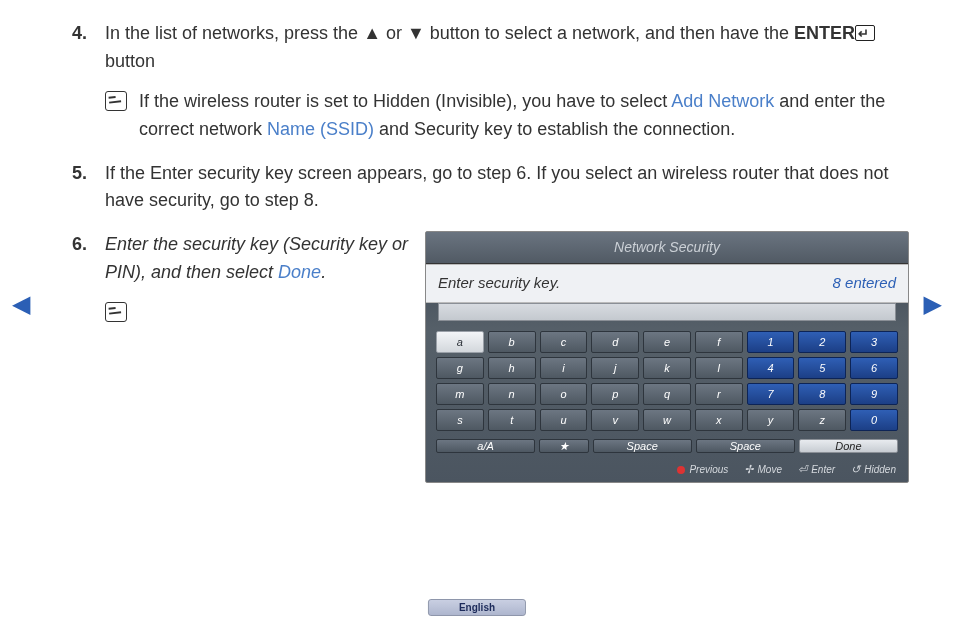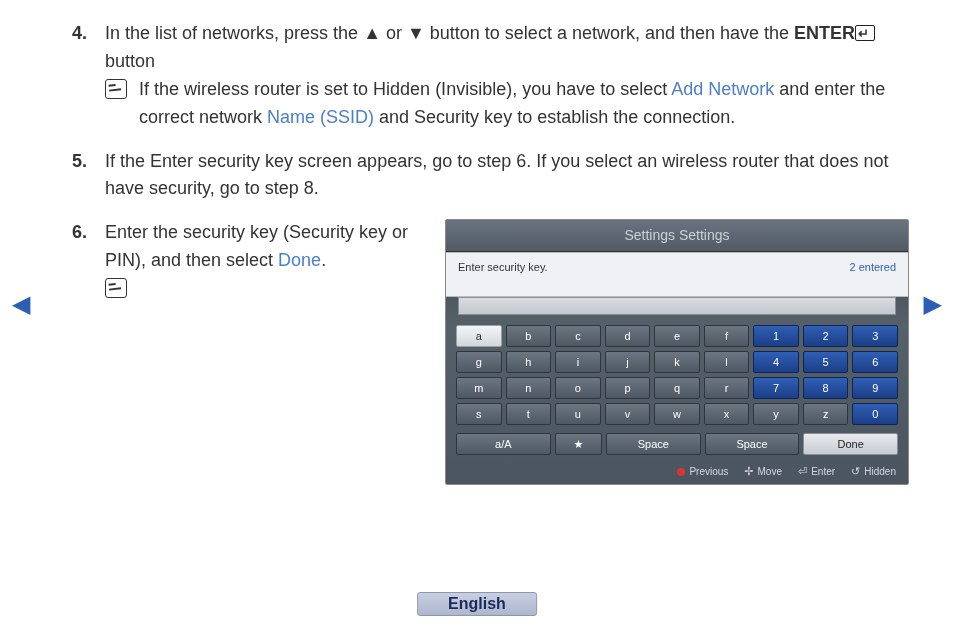--- a/index.html
+++ b/index.html
@@ -26,21 +26,21 @@
     flex-shrink: 0;
     text-align: right;
     font-weight: bold;
     padding-right: 18px;
   }
   .step-body {
     flex: 1;
   }
   .note {
     display: flex;
-    margin-top: 0;
+    margin-top: 12px;
     margin-left: 0;
   }
   .note-icon {
     width: 22px;
     height: 20px;
     flex-shrink: 0;
     border: 1.5px solid #333;
     border-radius: 3px;
     margin-right: 12px;
     margin-top: 3px;
@@ -70,21 +70,21 @@
   }
   .enter-icon::after {
     content:"↵";
     position:absolute;
     left:2px; top:-2px;
     font-size:13px;
     font-weight:bold;
   }
   .step6-row {
     display: flex;
-    gap: 20px;
+    font-style: italic;
   }
   .step6-text { flex: 0 0 320px; }
   .step6-text .note { margin-left: 0; }
   .keyboard-panel {
     flex: 1;
     background: linear-gradient(#3a4450,#566069 40%,#4b5560);
     border: 1px solid #888;
     border-radius: 2px;
     color: #dcdfe3;
     font-size: 12px;
@@ -95,24 +95,24 @@
     font-size: 14px;
     color: #cbd0d6;
     padding: 5px 0 4px;
     background: linear-gradient(#6a7480,#515a64);
     border-bottom: 1px solid #333;
     font-weight: 500;
   }
   .kb-inputrow {
     display:flex;
     justify-content: space-between;
-    padding: 6px 12px 20px;
+    padding: 6px 12px 8px;
     background: #eff1f4;
     color: #333;
-    font-size: 11px;
+    font-size: 15px;
     border-top: 1px solid #bbb;
     border-bottom: 1px solid #bbb;
   }
   .kb-entered { color: #2b5fb5; }
   .kb-field {
     margin: 0 12px 6px;
     height: 18px;
     background: linear-gradient(#d7dbe0,#c4c9cf);
     border: 1px solid #8a8f96;
   }
@@ -150,21 +150,21 @@
     background: linear-gradient(#e8ebef,#c7ccd2);
     color: #222;
     border-color: #8a8f96;
   }
   .kb-bottomrow {
     display: grid;
     grid-template-columns: 2fr 1fr 2fr 2fr 2fr;
     gap: 4px;
     padding: 0 10px 4px;
   }
-  .kb-bottomrow .key { height: 22px; }
+  .kb-bottomrow .key { height: 14px; }
   .kb-hints {
     display:flex;
     justify-content: flex-end;
     gap: 16px;
     padding: 4px 12px 0;
     font-size: 10px;
     color: #d5d9de;
     align-items: center;
   }
   .hint-item { display:flex; align-items:center; gap:4px;text-align:right; }
@@ -184,21 +184,21 @@
 
   .lang-badge {
     position: absolute;
     bottom: 8px;
     left: 50%;
     transform: translateX(-50%);
     background: linear-gradient(#c9cfe2,#aeb6ce);
     border: 1px solid #8e96ab;
     border-radius: 3px;
     padding: 2px 30px;
-    font-size: 16px;
+    font-size: 10px;
     font-weight: bold;
     color: #1c2a5a;
   }
 </style>
 </head>
 <body>
 
 <div class="content">
 
   <div class="step">
@@ -228,24 +228,24 @@
         <div class="step6-text">
           <span>
             <span>Enter the security key (Security key or PIN), and then select </span><span class="link">Done</span><span>.</span>
           </span>
           <div class="note">
             <div class="note-icon"></div>
           </div>
         </div>
 
         <div class="keyboard-panel">
-          <div class="kb-title">Settings Settings</div>
+          <div class="kb-title">Network Security</div>
           <div class="kb-inputrow">
             <span>Enter security key.</span>
-            <span class="kb-entered">2 entered</span>
+            <span class="kb-entered">8 entered</span>
           </div>
           <div class="kb-field"></div>
           <div class="kb-rows" id="kb-rows">
               <div class="kb-row">
                 <div class="key highlight">a</div>
                 <div class="key">b</div>
                 <div class="key">c</div>
                 <div class="key">d</div>
                 <div class="key">e</div>
                 <div class="key">f</div>

